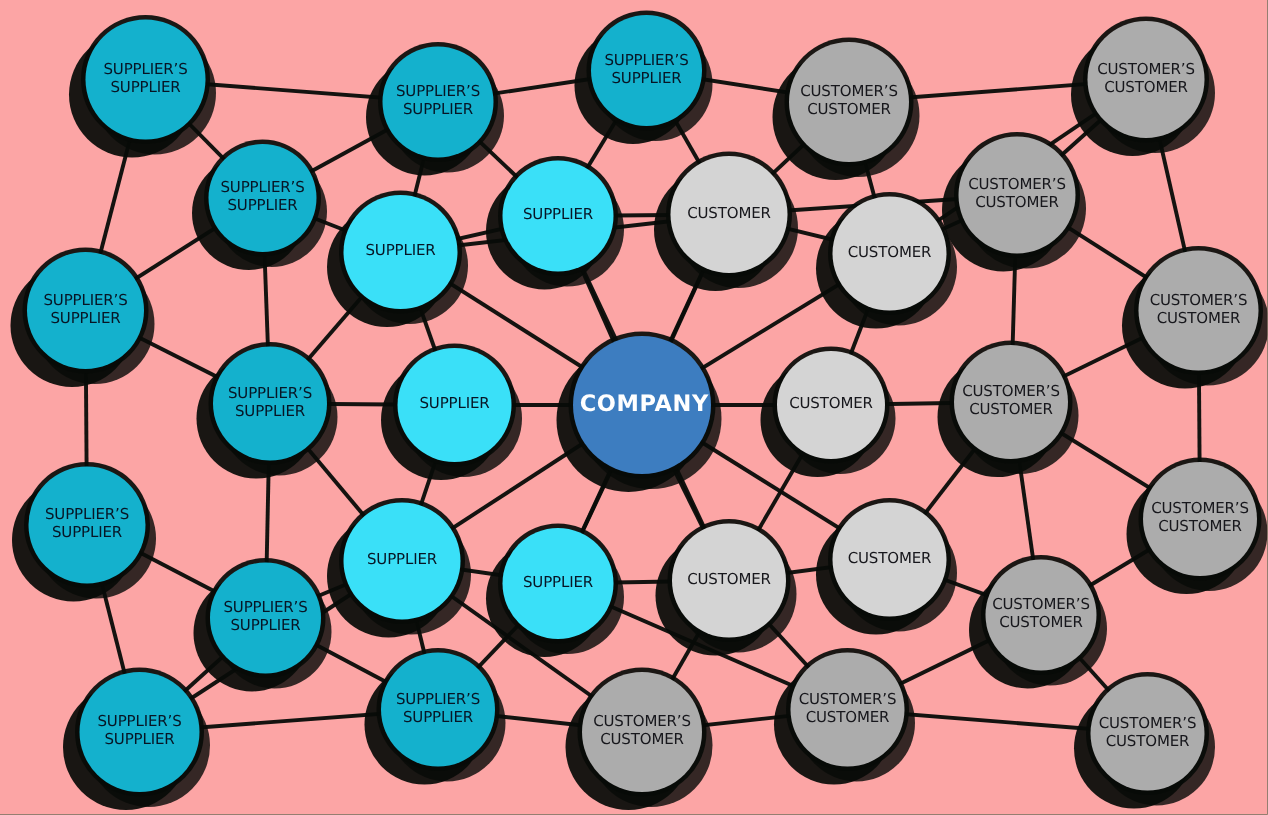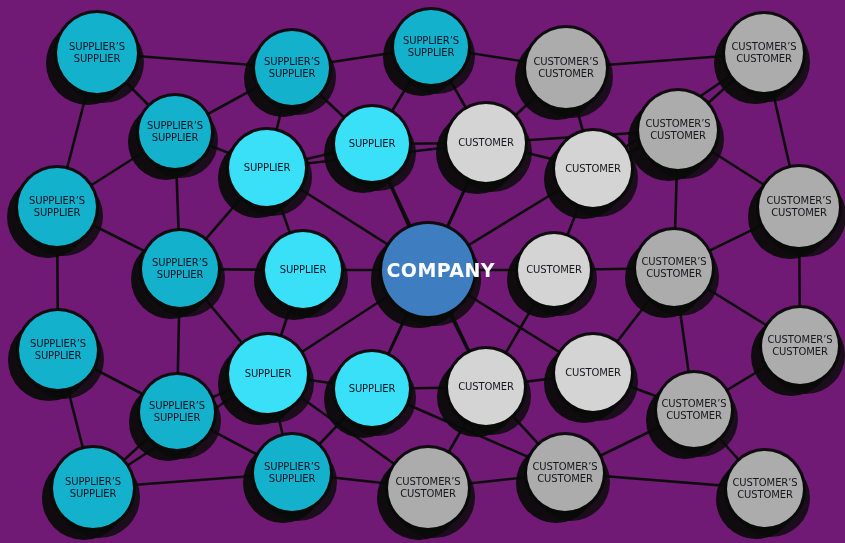--- a/index.html
+++ b/index.html
@@ -5,21 +5,21 @@
   html, body {
     margin: 0;
     padding: 0;
     background: #466349;
   }
   .canvas {
     position: relative;
     width: 845px;
     height: 543px;
     overflow: hidden;
-    background: #701a75;
+    background: #fca5a5;
     font-family: "DejaVu Sans", "Liberation Sans", sans-serif;
   }
   #edges-layer {
     position: absolute;
     left: 0; top: 0;
     width: 845px;
     height: 543px;
   }
   #edges-layer line {
     stroke: #0a0d09;
@@ -39,21 +39,21 @@
       6px 9px 0 1px rgba(8, 11, 8, 0.82);
   }
   .node .label {
     display: block;
     line-height: 1.18;
     letter-spacing: -0.1px;
     font-size: 10px;
   }
   .node.company .label {
     font-weight: bold;
-    font-size: 19px;
+    font-size: 15px;
     letter-spacing: 0.4px;
   }
 </style>
 </head>
 <body>
 
 <div class="canvas">
   <svg id="edges-layer" viewBox="0 0 845 543" xmlns="http://www.w3.org/2000/svg">
       <line x1="97" y1="53" x2="292" y2="68" stroke="#0a0d09"></line>
       <line x1="97" y1="53" x2="175" y2="132" stroke="#0a0d09"></line>

